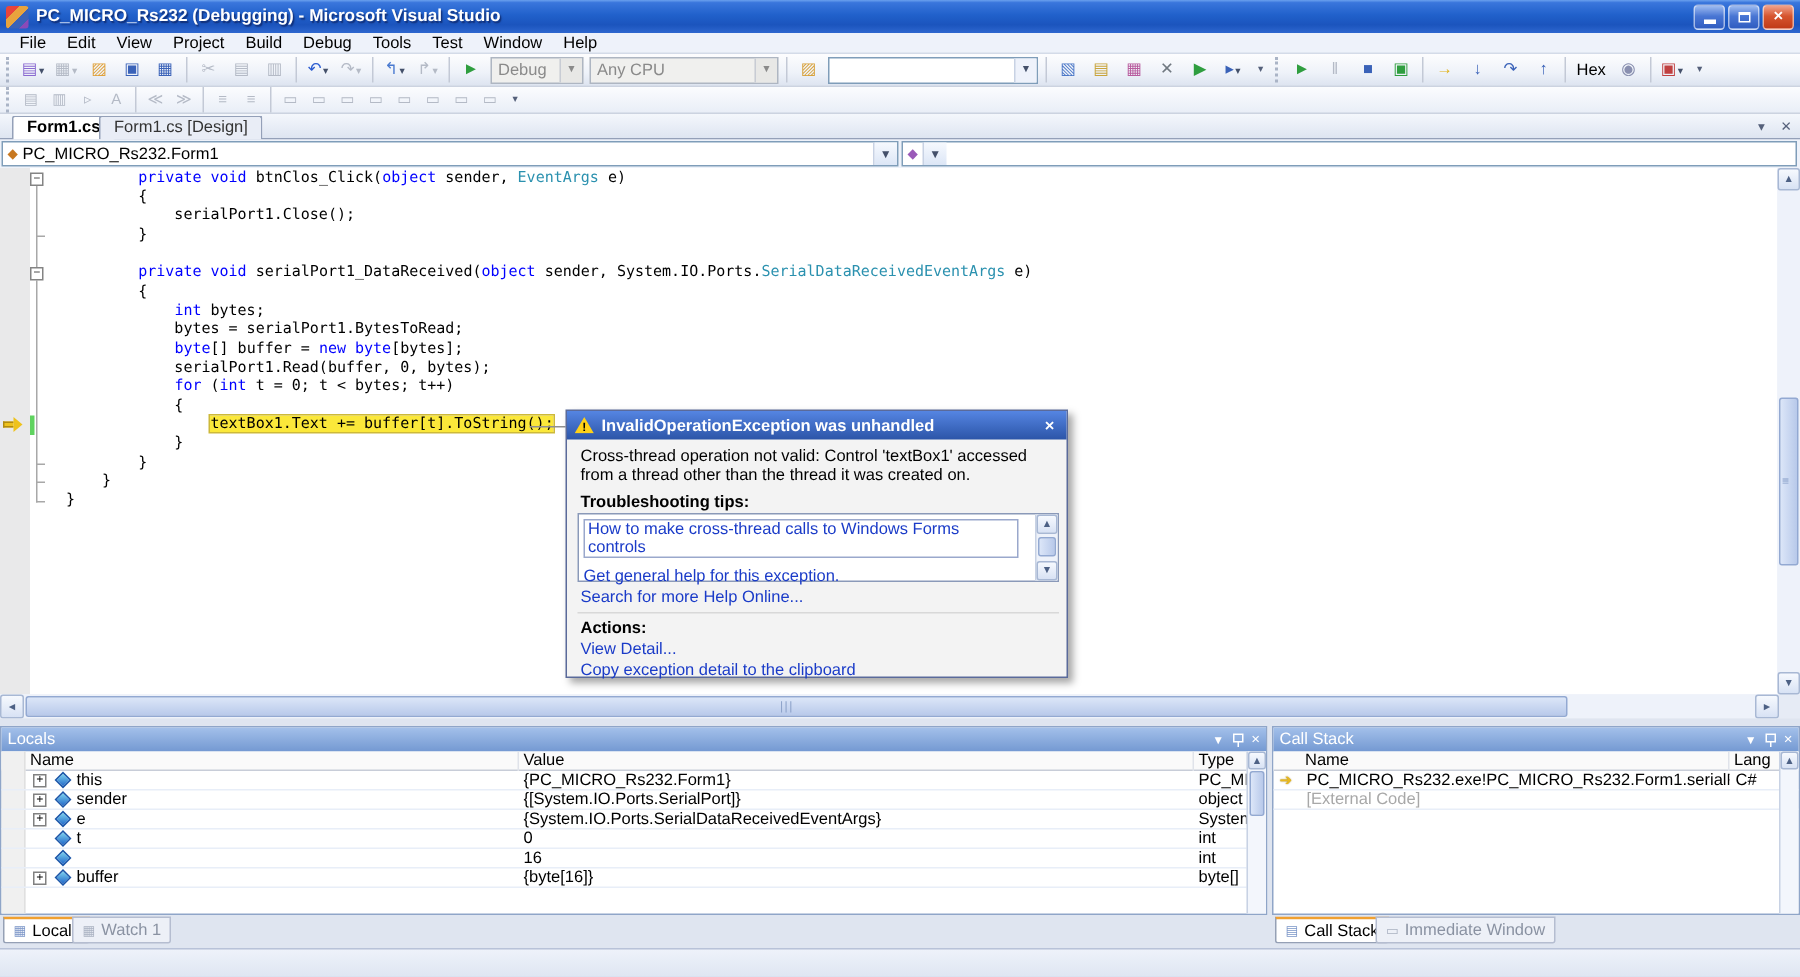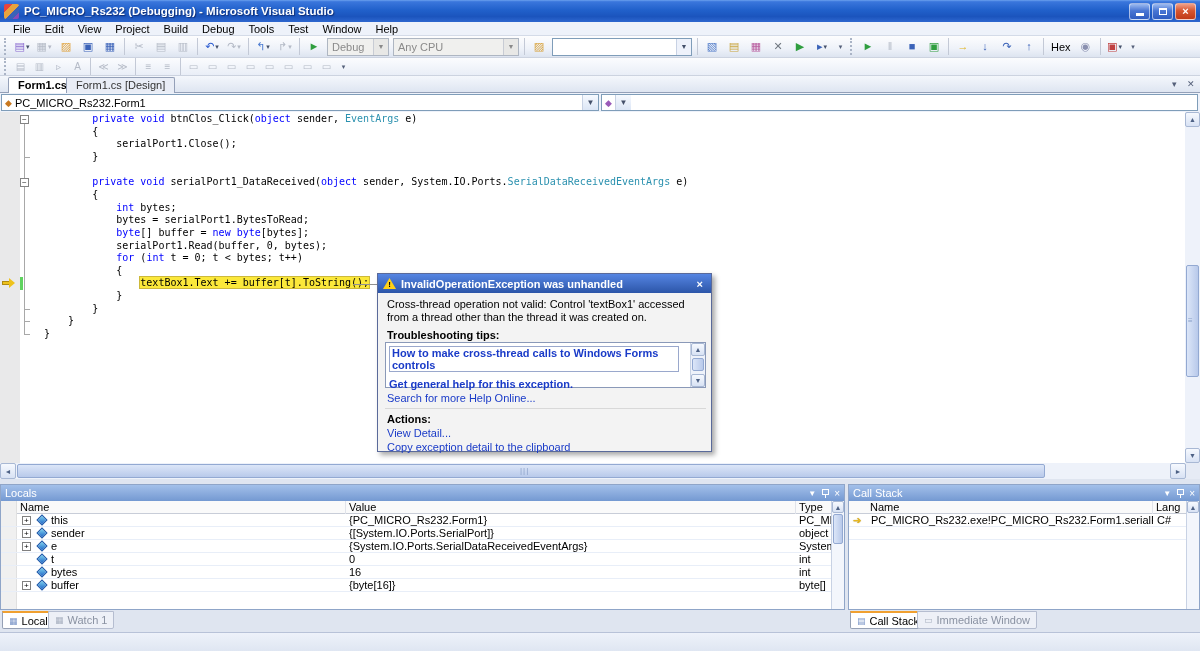--- a/index.html
+++ b/index.html
@@ -94,21 +94,21 @@
     border:1px solid #5a6a9a; box-shadow:3px 3px 5px rgba(0,0,0,.35); z-index:50; }
   #exdialog-header { position:absolute; left:0; top:0; width:100%; height:19px;
     background:linear-gradient(180deg,#5585e2,#2c55a8); display:flex; align-items:center; padding:0 5px; }
   #warn-icon { width:13px; height:11px; background:#ffd117; clip-path:polygon(50% 0,100% 100%,0 100%);
     display:flex; align-items:flex-end; justify-content:center; font-size:8px; font-weight:bold; color:#000; margin-right:5px; }
   #exdialog-title { color:#fff; font-weight:bold; flex:1; }
   #exdialog-close { color:#fff; font-size:11px; font-weight:bold; padding:0 3px; }
   #exdialog-msg { position:absolute; left:9px; top:24px; width:315px; line-height:13px; }
   #tips-header { position:absolute; left:9px; top:55px; font-weight:bold; }
   #tips-box { position:absolute; left:7px; top:68px; width:321px; height:46px; background:#fff; border:1px solid #8a99b8; }
-  .tip-item { color:#1a3bc8; margin:3px 4px 6px 3px; width:max-content; max-width:290px;font-weight:bold; }
+  .tip-item { color:#1a3bc8; margin:3px 4px 6px 3px; width:max-content; max-width:290px; }
   .tip-item.focused { border:1px solid #9aa8cc; padding:0 2px; }
   #tips-sb { position:absolute; right:0; top:0; width:15px; height:100%; border-left:1px solid #c8d2e4; background:#eef2fa; }
   .link { color:#1a3bc8; }
   #search-link { position:absolute; left:9px; top:118px; }
   #ex-divider { position:absolute; left:7px; top:134px; width:321px; height:1px; background:#d8d8d8; }
   #actions-header { position:absolute; left:9px; top:139px; font-weight:bold; }
   #action-1 { position:absolute; left:9px; top:153px; }
   #action-2 { position:absolute; left:9px; top:167px; }
   
   .panel { position:absolute; top:484px; height:126px; border:1px solid #8fa5c8; background:#fff; }
@@ -487,21 +487,20 @@
           <span class="pcell" style="left: 798px; width: 33px;">System.IO.Ports.SerialDataReceivedEventArgs</span>
         </div>
         <div class="prow" style="top: 68px;">
           <span class="var-icon" style="left: 37px;"></span>
           <span class="pcell" style="left: 50px; width: 290px;">t</span>
           <span class="pcell" style="left: 348px; width: 444px;">0</span>
           <span class="pcell" style="left: 798px; width: 33px;">int</span>
         </div>
         <div class="prow" style="top: 81px;">
           <span class="var-icon" style="left: 37px;"></span>
-          <span class="pcell" style="left: 50px; width: 290px;">bytes</span>
           <span class="pcell" style="left: 348px; width: 444px;">16</span>
           <span class="pcell" style="left: 798px; width: 33px;">int</span>
         </div>
         <div class="prow" style="top: 94px;">
           <span class="expand-box" style="left: 21px;">+</span>
           <span class="var-icon" style="left: 37px;"></span>
           <span class="pcell" style="left: 50px; width: 290px;">buffer</span>
           <span class="pcell" style="left: 348px; width: 444px;">{byte[16]}</span>
           <span class="pcell" style="left: 798px; width: 33px;">byte[]</span>
         </div>
@@ -524,20 +523,21 @@
         <span class="gh-cell" style="left: 18px; width: 286px;">Name</span>
         <span class="gh-cell" style="left: 304px; width: 34px;">Lang</span>
       </div>
     <div id="cs-rows">
         <div class="prow" style="top: 29px;">
           <span class="cs-arrow">➔</span>
           <span class="pcell" style="left: 22px; width: 282px;">PC_MICRO_Rs232.exe!PC_MICRO_Rs232.Form1.serialPort1_DataReceived(object</span>
           <span class="pcell" style="left: 308px; width: 30px;">C#</span>
         </div>
         <div class="prow" style="top: 42px;">
+          <span class="pcell" style="left: 22px; width: 282px; color: rgb(168, 168, 168);">[External Code]</span>
           <span class="pcell" style="left: 308px; width: 30px;"></span>
         </div>
       </div>
     <div class="vscroll-mini" style="right:0;">
       <div class="sb-btn" style="left:0;top:0;width:12px;height:12px;">▲</div>
     </div>
   </div>
 
   <div id="bottom-tabrow">
       <span class="btab active" style="left: 2px;">

